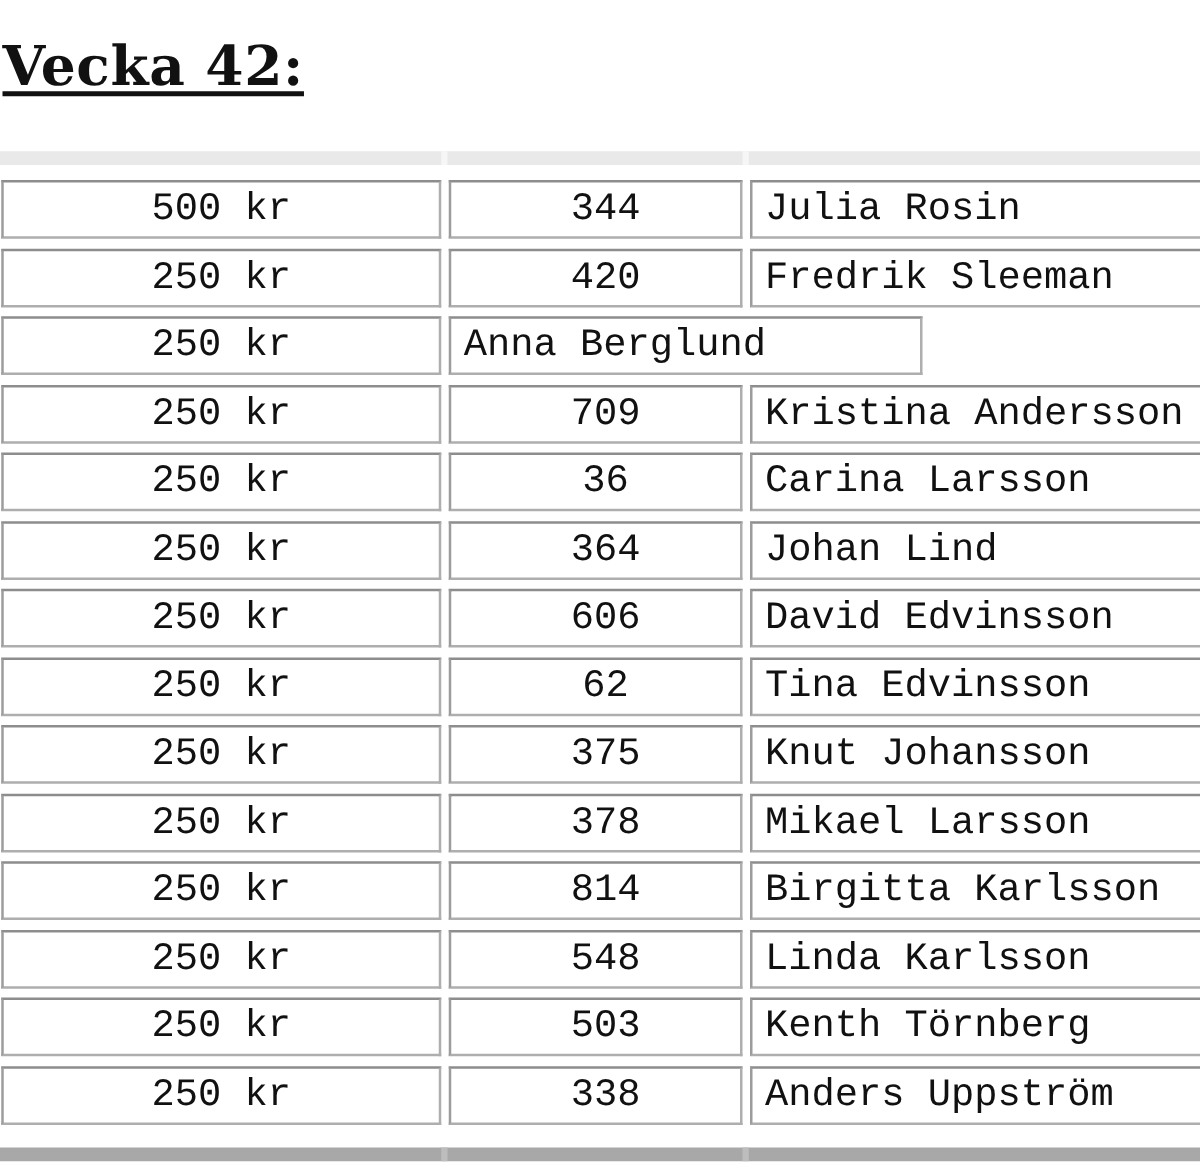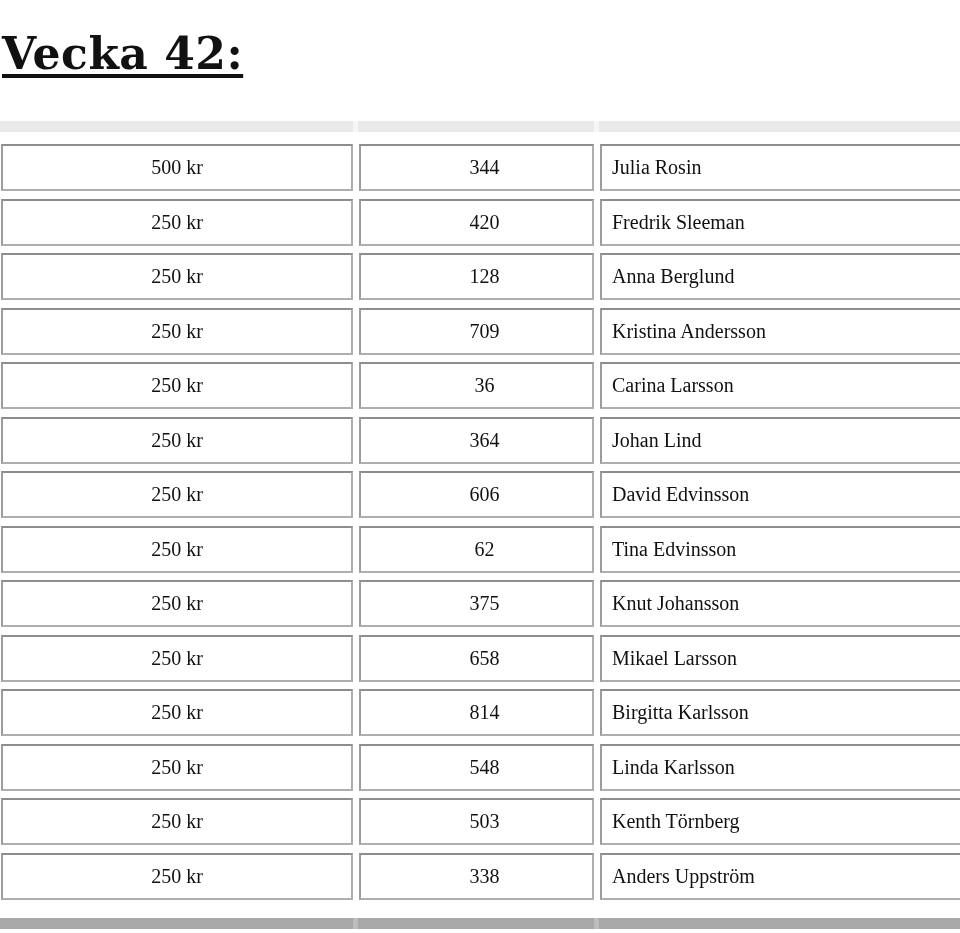--- a/index.html
+++ b/index.html
@@ -81,22 +81,22 @@
   }
   .cell {
     box-sizing: border-box;
     height: 47px;
     background: #ffffff;
     border: 2px solid var(--cellBorder, #aeaeae);
     border-top-color: #8d8d8d;
     border-left-color: #9c9c9c;
     display: flex;
     align-items: center;
-    font-family: Liberation Serif, serif;
-    font-size: 20px;
+    font-family: Liberation Mono, monospace;
+    font-size: 31px;
     color: var(--text, #111111);
     white-space: nowrap;
     overflow: hidden;
   }
   .cell-amount {
     width: 352px;
     margin-right: 6px;
     justify-content: center;
   }
   .cell-number {
@@ -131,21 +131,20 @@
   </div>
 
   <div class="prize-row">
     <div class="cell cell-amount">250 kr</div>
     <div class="cell cell-number">420</div>
     <div class="cell cell-name">Fredrik Sleeman</div>
   </div>
 
   <div class="prize-row">
     <div class="cell cell-amount">250 kr</div>
-    <div class="cell cell-number">128</div>
     <div class="cell cell-name">Anna Berglund</div>
   </div>
 
   <div class="prize-row">
     <div class="cell cell-amount">250 kr</div>
     <div class="cell cell-number">709</div>
     <div class="cell cell-name">Kristina Andersson</div>
   </div>
 
   <div class="prize-row">
@@ -173,21 +172,21 @@
   </div>
 
   <div class="prize-row">
     <div class="cell cell-amount">250 kr</div>
     <div class="cell cell-number">375</div>
     <div class="cell cell-name">Knut Johansson</div>
   </div>
 
   <div class="prize-row">
     <div class="cell cell-amount">250 kr</div>
-    <div class="cell cell-number">658</div>
+    <div class="cell cell-number">378</div>
     <div class="cell cell-name">Mikael Larsson</div>
   </div>
 
   <div class="prize-row">
     <div class="cell cell-amount">250 kr</div>
     <div class="cell cell-number">814</div>
     <div class="cell cell-name">Birgitta Karlsson</div>
   </div>
 
   <div class="prize-row">

